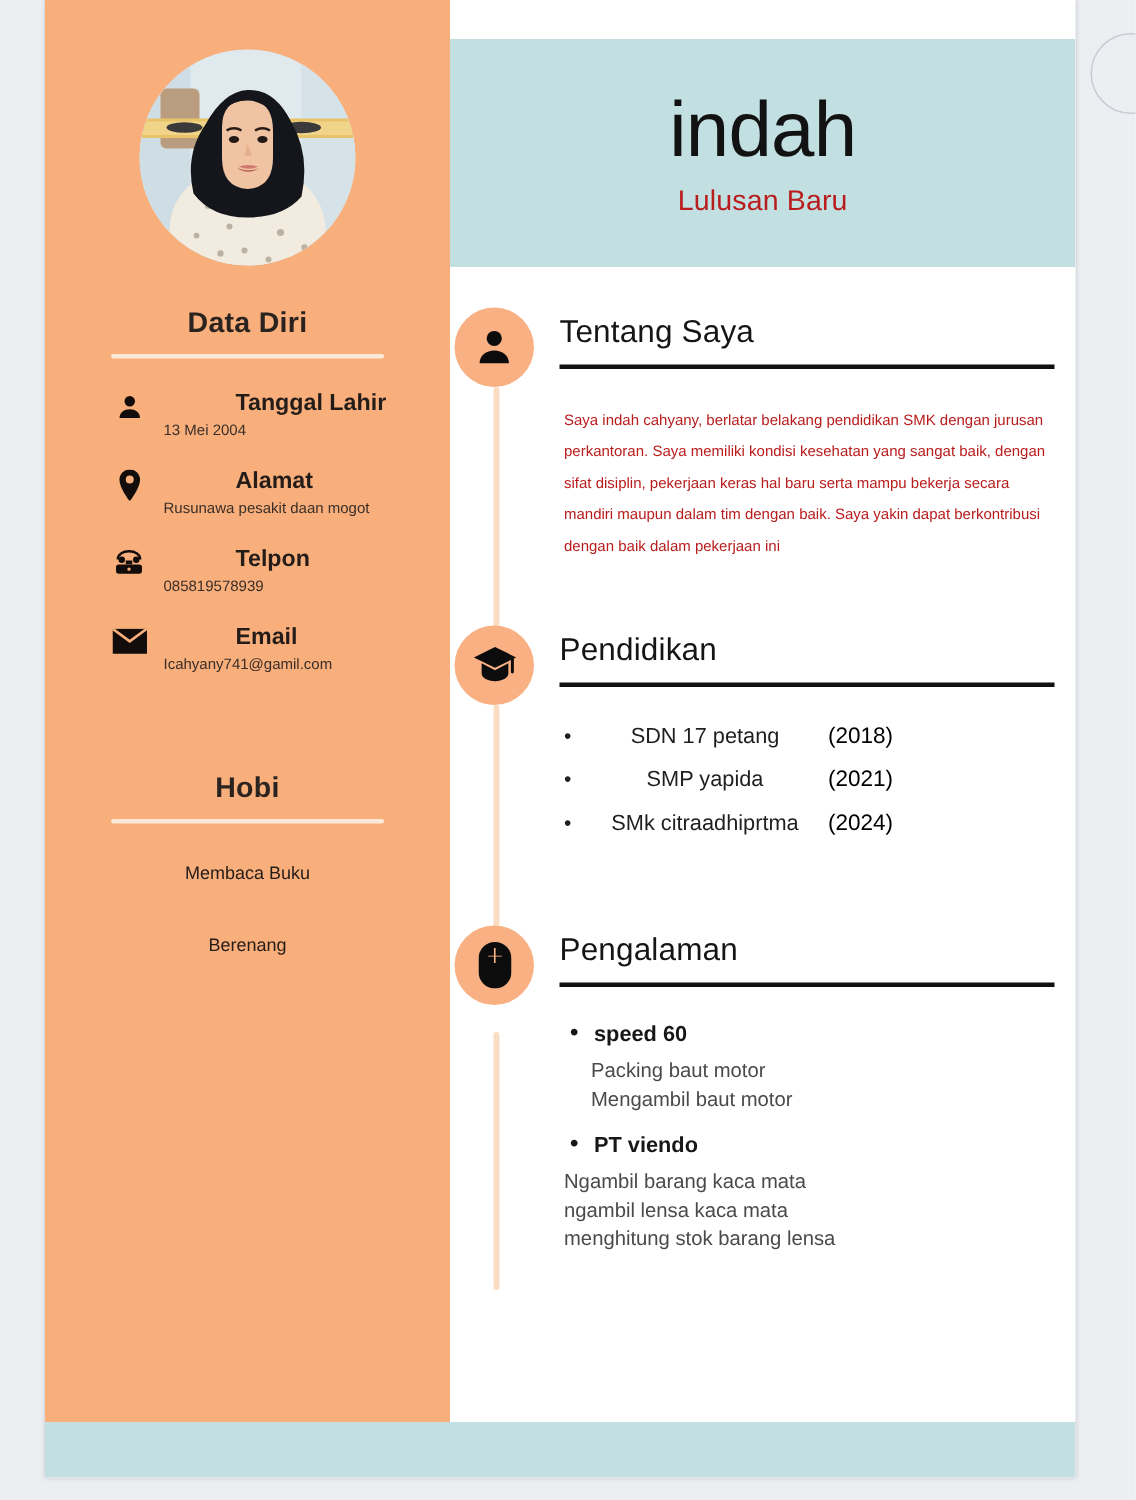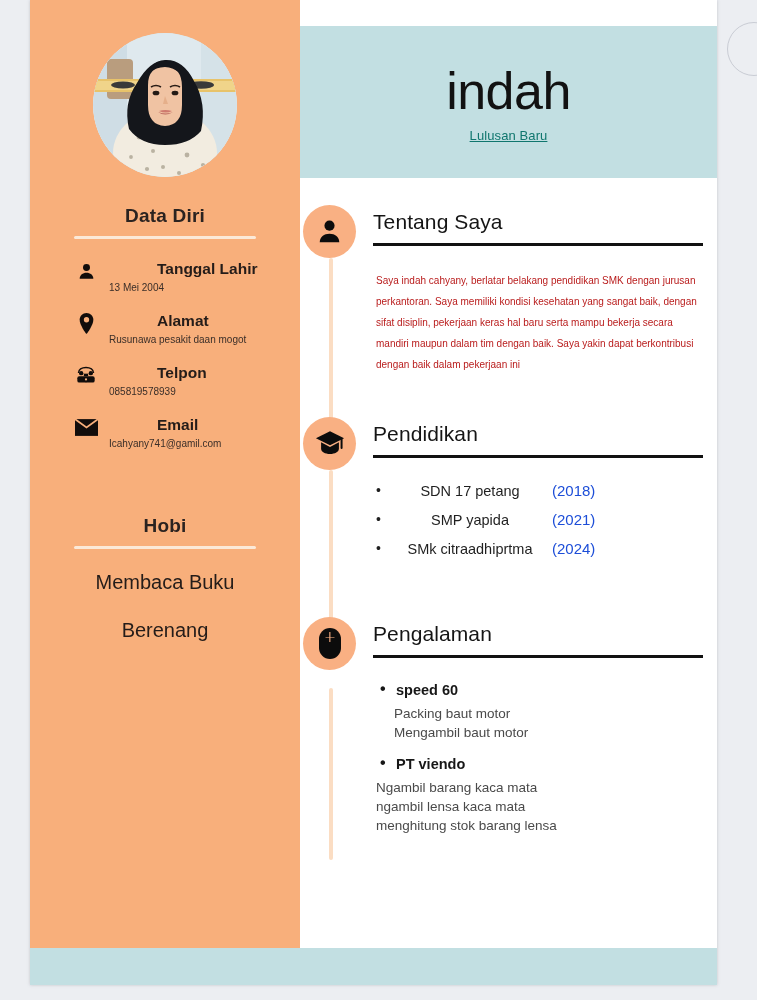--- a/index.html
+++ b/index.html
@@ -105,21 +105,21 @@
     color: #3a2e28;
     line-height: 14px;
     margin-top: 3px;
     max-width: 168px;
   }
 
   .hobi { position: absolute; left: 0; top: 515px; width: 270px; }
   .hobi .side-rule { width: 182px; }
   .hobi-list { margin-top: 22px; text-align: center; }
   .hobi-item {
-    font-size: 20px;
+    font-size: 12px;
     color: #241c19;
     line-height: 22px;
     margin-bottom: 26px;
   }
 
   
   .main {
     position: absolute;
     left: 270px; top: 0;
     width: 417px;
@@ -140,25 +140,24 @@
     justify-content: center;
   }
   .banner-name {
     font-size: 52px;
     font-weight: 400;
     color: #121212;
     letter-spacing: -0.5px;
     line-height: 58px;
   }
   .banner-sub {
-    font-size: 13px;
-    color: #0f766e;
+    font-size: 19px;
+    color: #b91c1c;
     margin-top: 8px;
     letter-spacing: .1px;
-    text-decoration: underline;
   }
 
   
   .spine {
     position: absolute;
     left: 29px;
     width: 4px;
     background: #fbddc3;
     border-radius: 3px;
   }
@@ -216,21 +215,21 @@
   }
   .edu-name::before {
     content: "•";
     position: absolute;
     left: 0; top: -1px;
     font-size: 14px;
     color: #1f1f1f;
   }
   .edu-year {
     font-size: 15px;
-    color: #1d4ed8;
+    color: #000000;
     text-align: center;
   }
 
   .exp-block { margin-bottom: 14px; }
   .exp-title {
     font-size: 14.5px;
     font-weight: 700;
     color: #171717;
     position: relative;
     padding-left: 20px;

